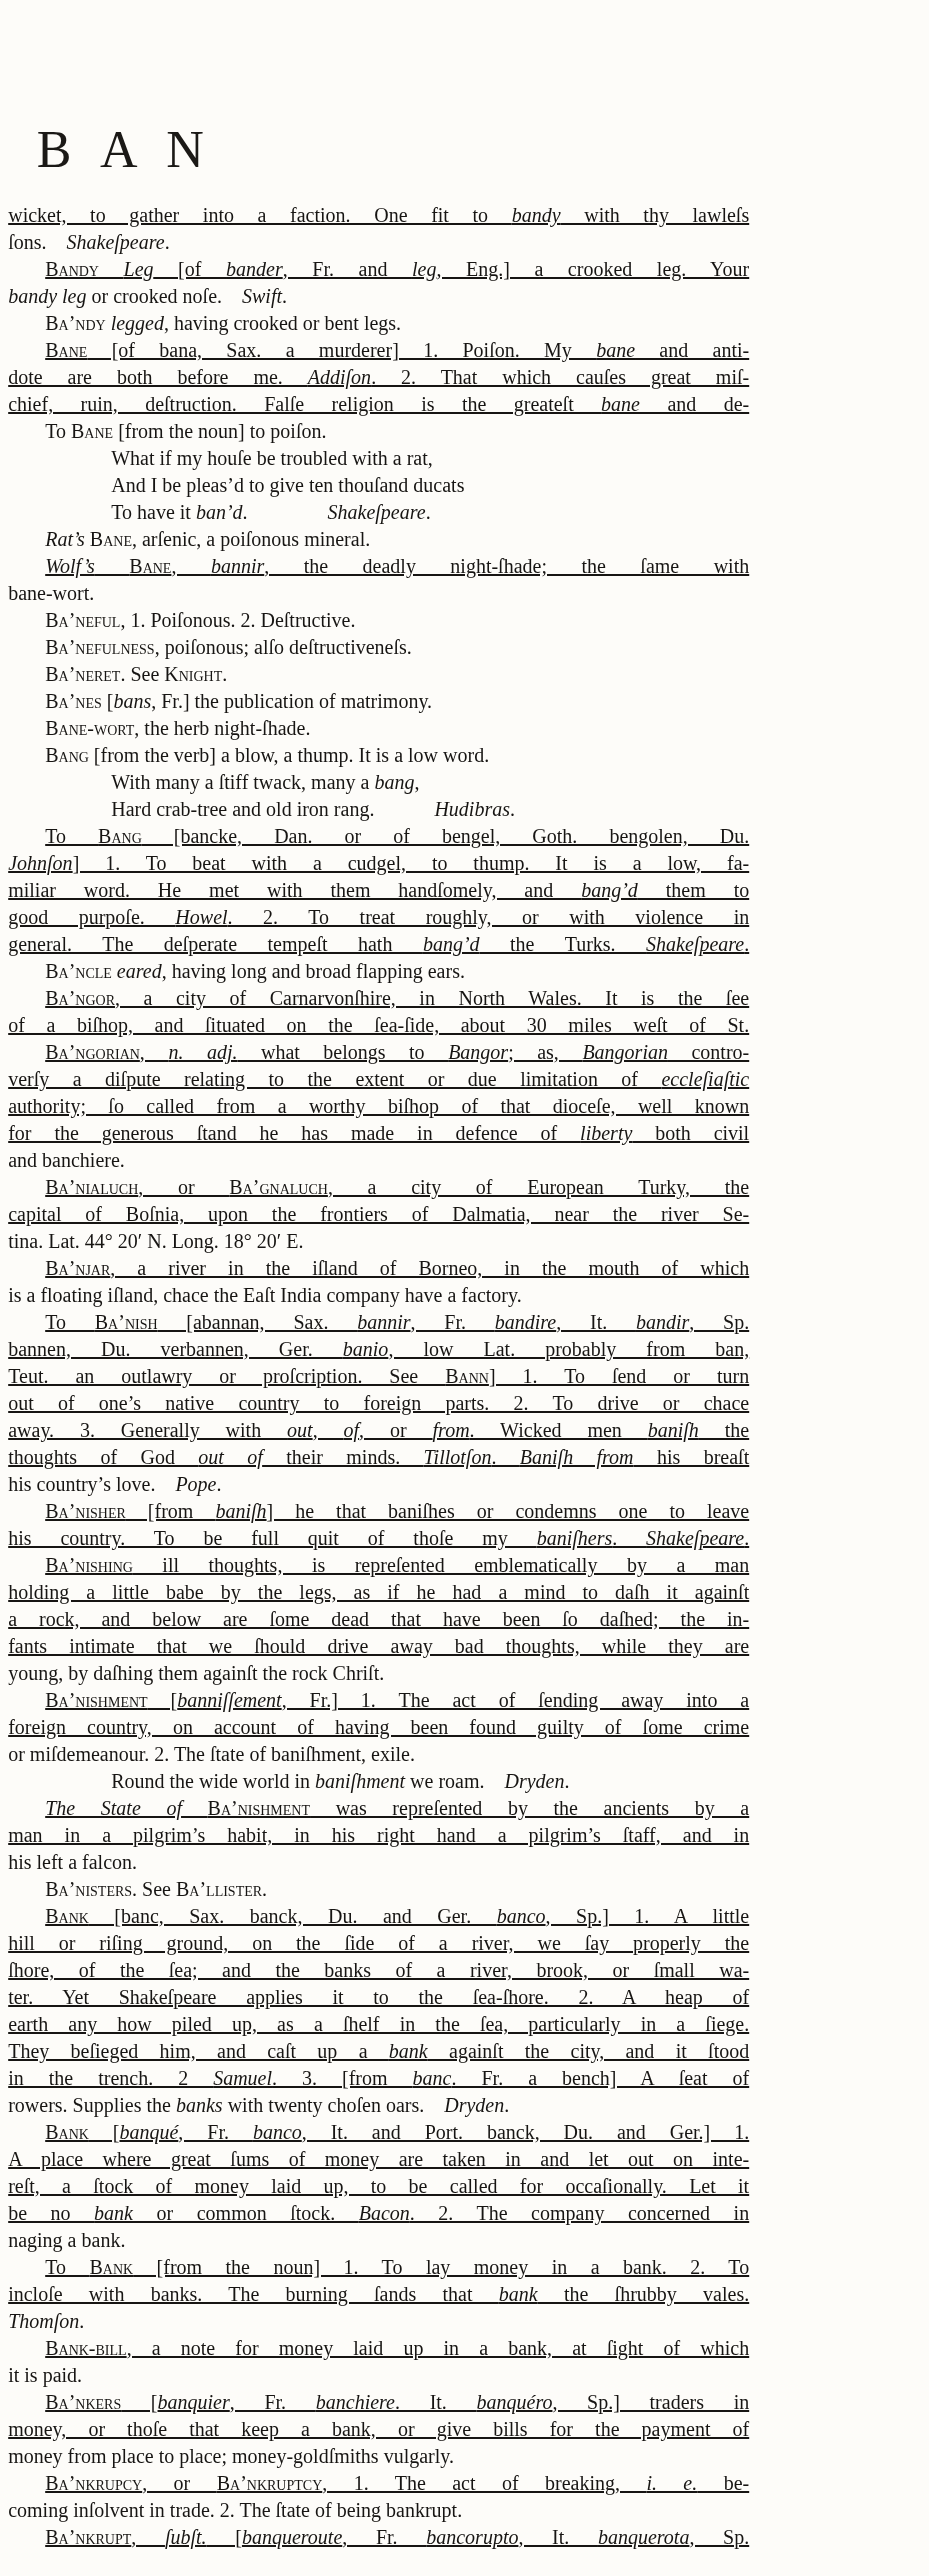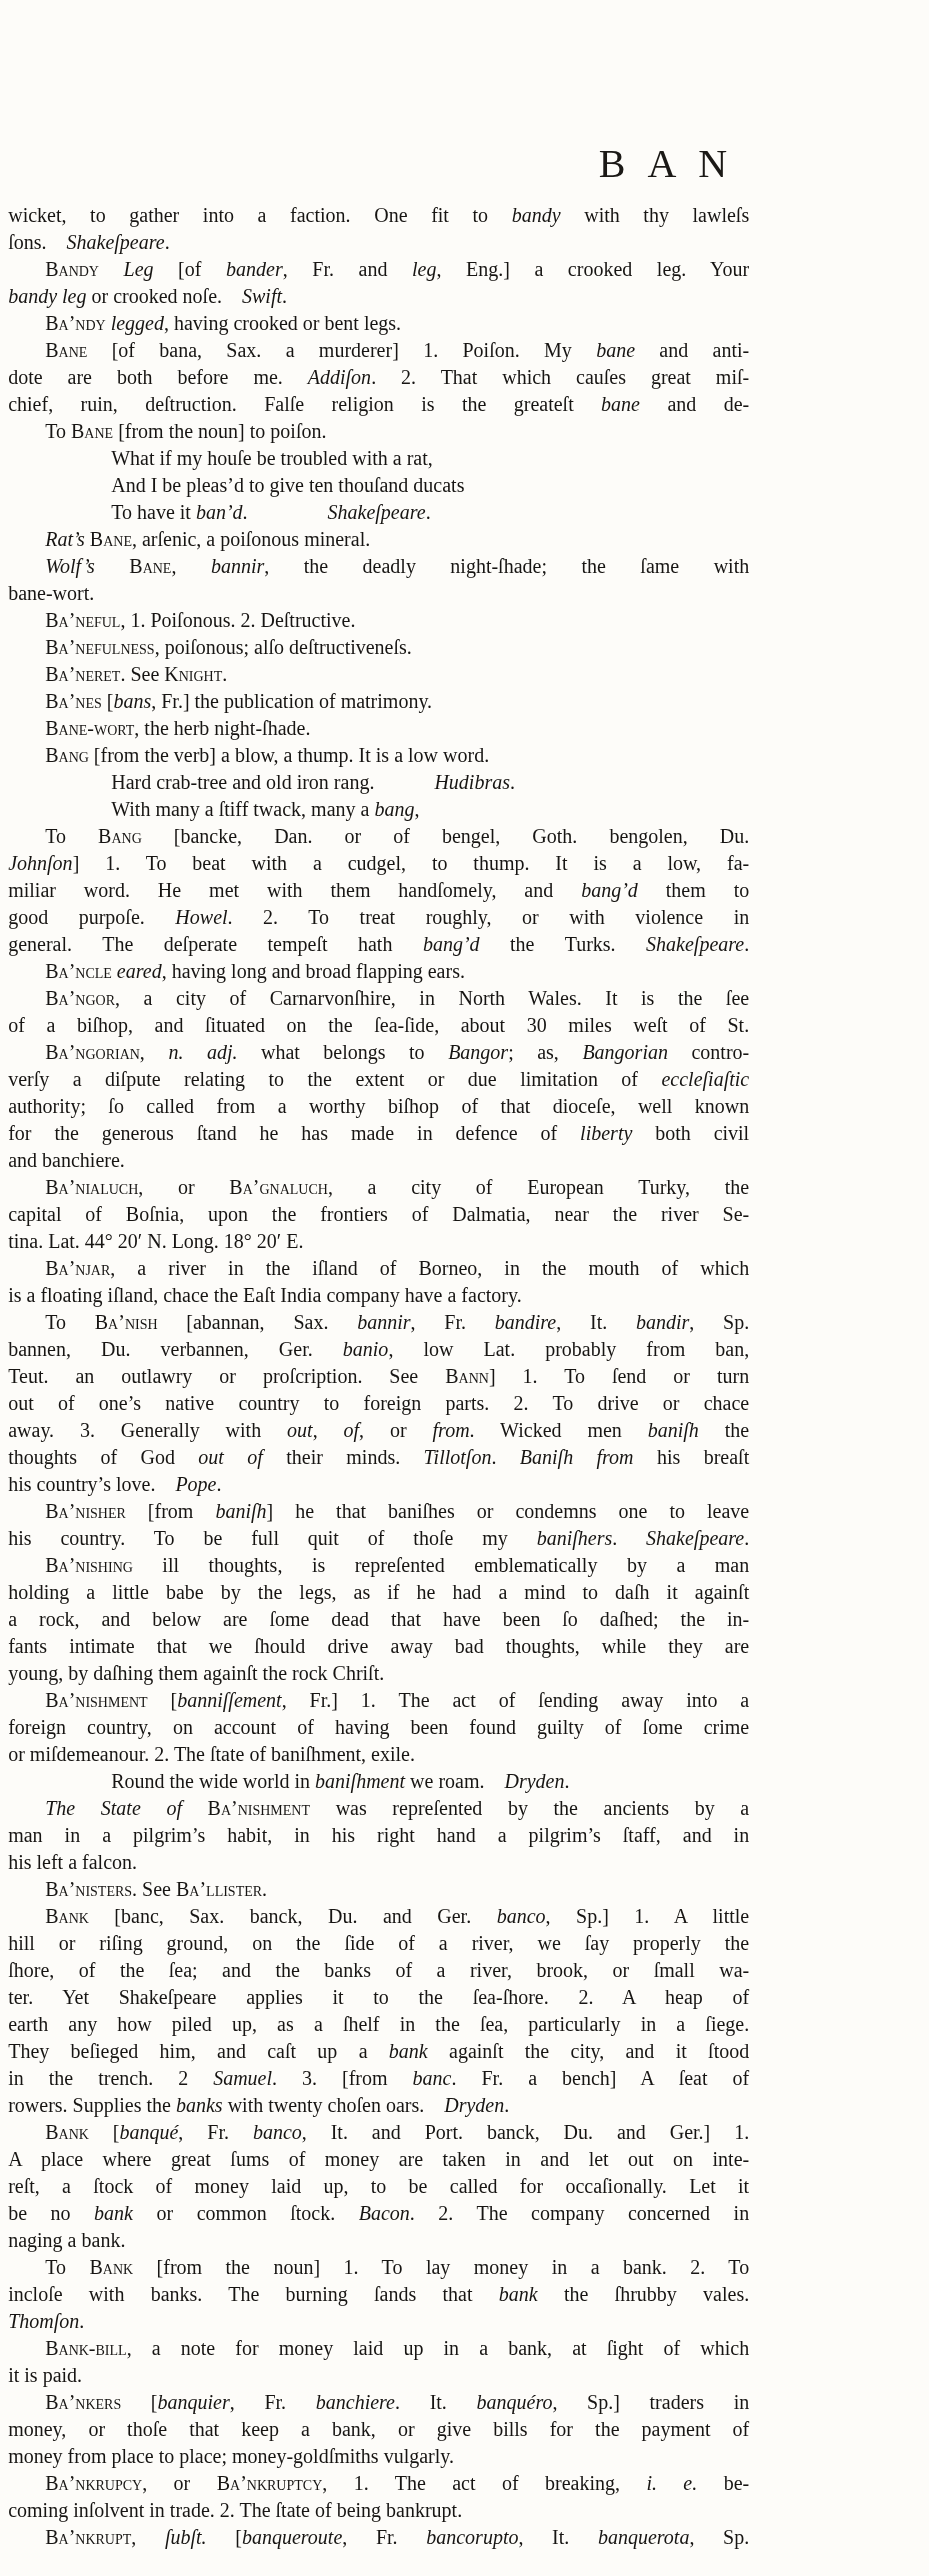--- a/index.html
+++ b/index.html
@@ -6,36 +6,36 @@
   .page {
     position:relative;
     width:929px; height:3175px;
     background:#fdfcf9;
     overflow:hidden;
     font-family:"Liberation Serif","DejaVu Serif",serif;
     color:#171513;
   }
   .running-head {
     position:absolute;
-    left:8.2px; top:140px; width:741px;
-    text-align:right;
-    font-size:40px;
+    left:8.2px; top:120px; width:741px;
+    text-align:left;
+    font-size:52px;
     letter-spacing:0.55em;
     text-indent:0.55em; 
     white-space:nowrap;
     color:#1b1916;
   }
   .text-column {
     position:absolute;
     left:8.2px; top:202px; width:741px;
     font-size:20px;
     line-height:27px;
   }
   .line { height:27px; white-space:normal; overflow:visible; }
-  .jus  { text-align:justify; text-align-last:justify; }
+  .jus  { text-align:justify; text-align-last:justify;text-decoration:underline; }
   .ent  { padding-left:37px; box-sizing:border-box; }
   .verse{ padding-left:103px; box-sizing:border-box; }
   .sc   { font-variant:small-caps; }
   i     { font-style:italic; }
 </style>
 </head>
 <body>
 
 <div class="page">
   <div class="running-head">BAN</div>
@@ -54,22 +54,22 @@
       <div class="line verse">To have it <i>ban’d</i>.    <i>Shakeſpeare</i>.</div>
       <div class="line ent"><i>Rat’s</i> <span class="sc">Bane</span>, arſenic, a poiſonous mineral.</div>
       <div class="line ent jus"><i>Wolf’s</i> <span class="sc">Bane</span>, <i>bannir</i>, the deadly night-ſhade; the ſame with</div>
       <div class="line">bane-wort.</div>
       <div class="line ent"><span class="sc">Ba’neful</span>, 1. Poiſonous. 2. Deſtructive.</div>
       <div class="line ent"><span class="sc">Ba’nefulness</span>, poiſonous; alſo deſtructiveneſs.</div>
       <div class="line ent"><span class="sc">Ba’neret</span>. See <span class="sc">Knight</span>.</div>
       <div class="line ent"><span class="sc">Ba’nes</span> [<i>bans</i>, Fr.] the publication of matrimony.</div>
       <div class="line ent"><span class="sc">Bane-wort</span>, the herb night-ſhade.</div>
       <div class="line ent"><span class="sc">Bang</span> [from the verb] a blow, a thump. It is a low word.</div>
+      <div class="line verse">With many a ſtiff twack, many a <i>bang</i>,</div>
       <div class="line verse">Hard crab-tree and old iron rang.   <i>Hudibras</i>.</div>
-      <div class="line verse">With many a ſtiff twack, many a <i>bang</i>,</div>
       <div class="line ent jus">To <span class="sc">Bang</span> [bancke, Dan. or of bengel, Goth. bengolen, Du.</div>
       <div class="line jus"><i>Johnſon</i>] 1. To beat with a cudgel, to thump. It is a low, fa-</div>
       <div class="line jus">miliar word. He met with them handſomely, and <i>bang’d</i> them to</div>
       <div class="line jus">good purpoſe. <i>Howel</i>. 2. To treat roughly, or with violence in</div>
       <div class="line jus">general. The deſperate tempeſt hath <i>bang’d</i> the Turks. <i>Shakeſpeare</i>.</div>
       <div class="line ent"><span class="sc">Ba’ncle</span> <i>eared</i>, having long and broad flapping ears.</div>
       <div class="line ent jus"><span class="sc">Ba’ngor</span>, a city of Carnarvonſhire, in North Wales. It is the ſee</div>
       <div class="line jus">of a biſhop, and ſituated on the ſea-ſide, about 30 miles weſt of St.</div>
       <div class="line ent jus"><span class="sc">Ba’ngorian</span>, <i>n. adj.</i> what belongs to <i>Bangor</i>; as, <i>Bangorian</i> contro-</div>
       <div class="line jus">verſy a diſpute relating to the extent or due limitation of <i>eccleſiaſtic</i></div>

